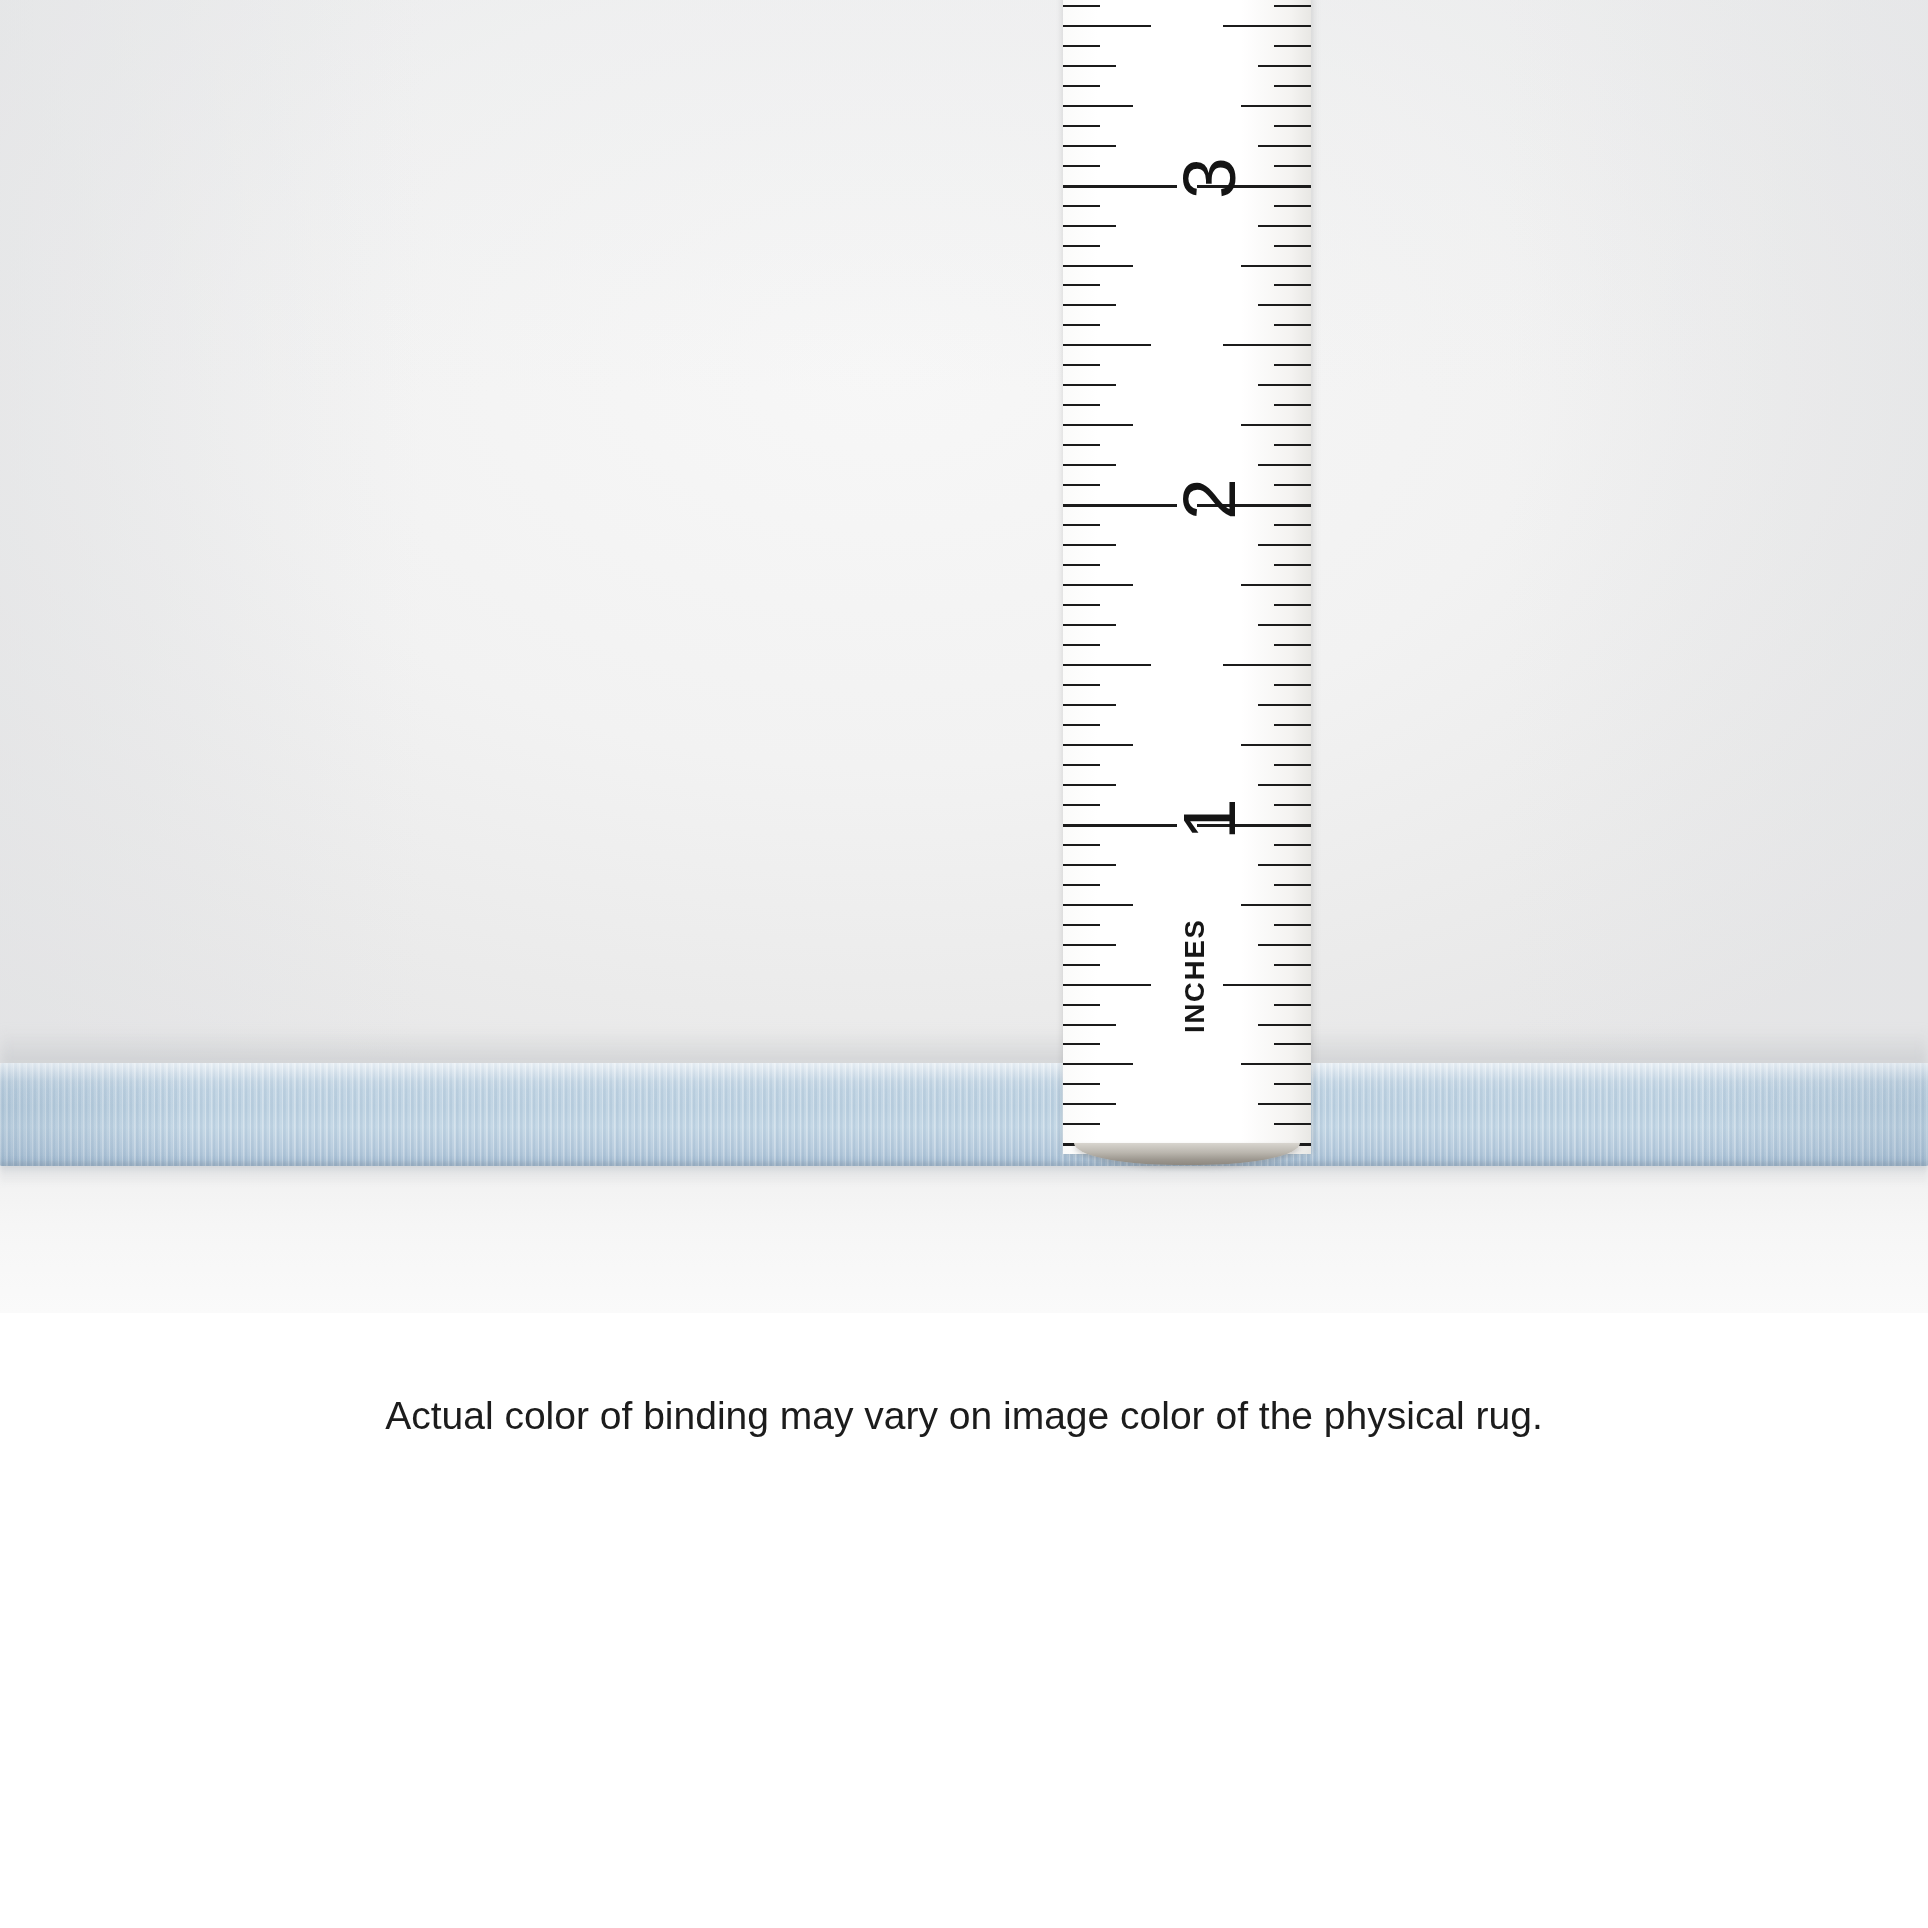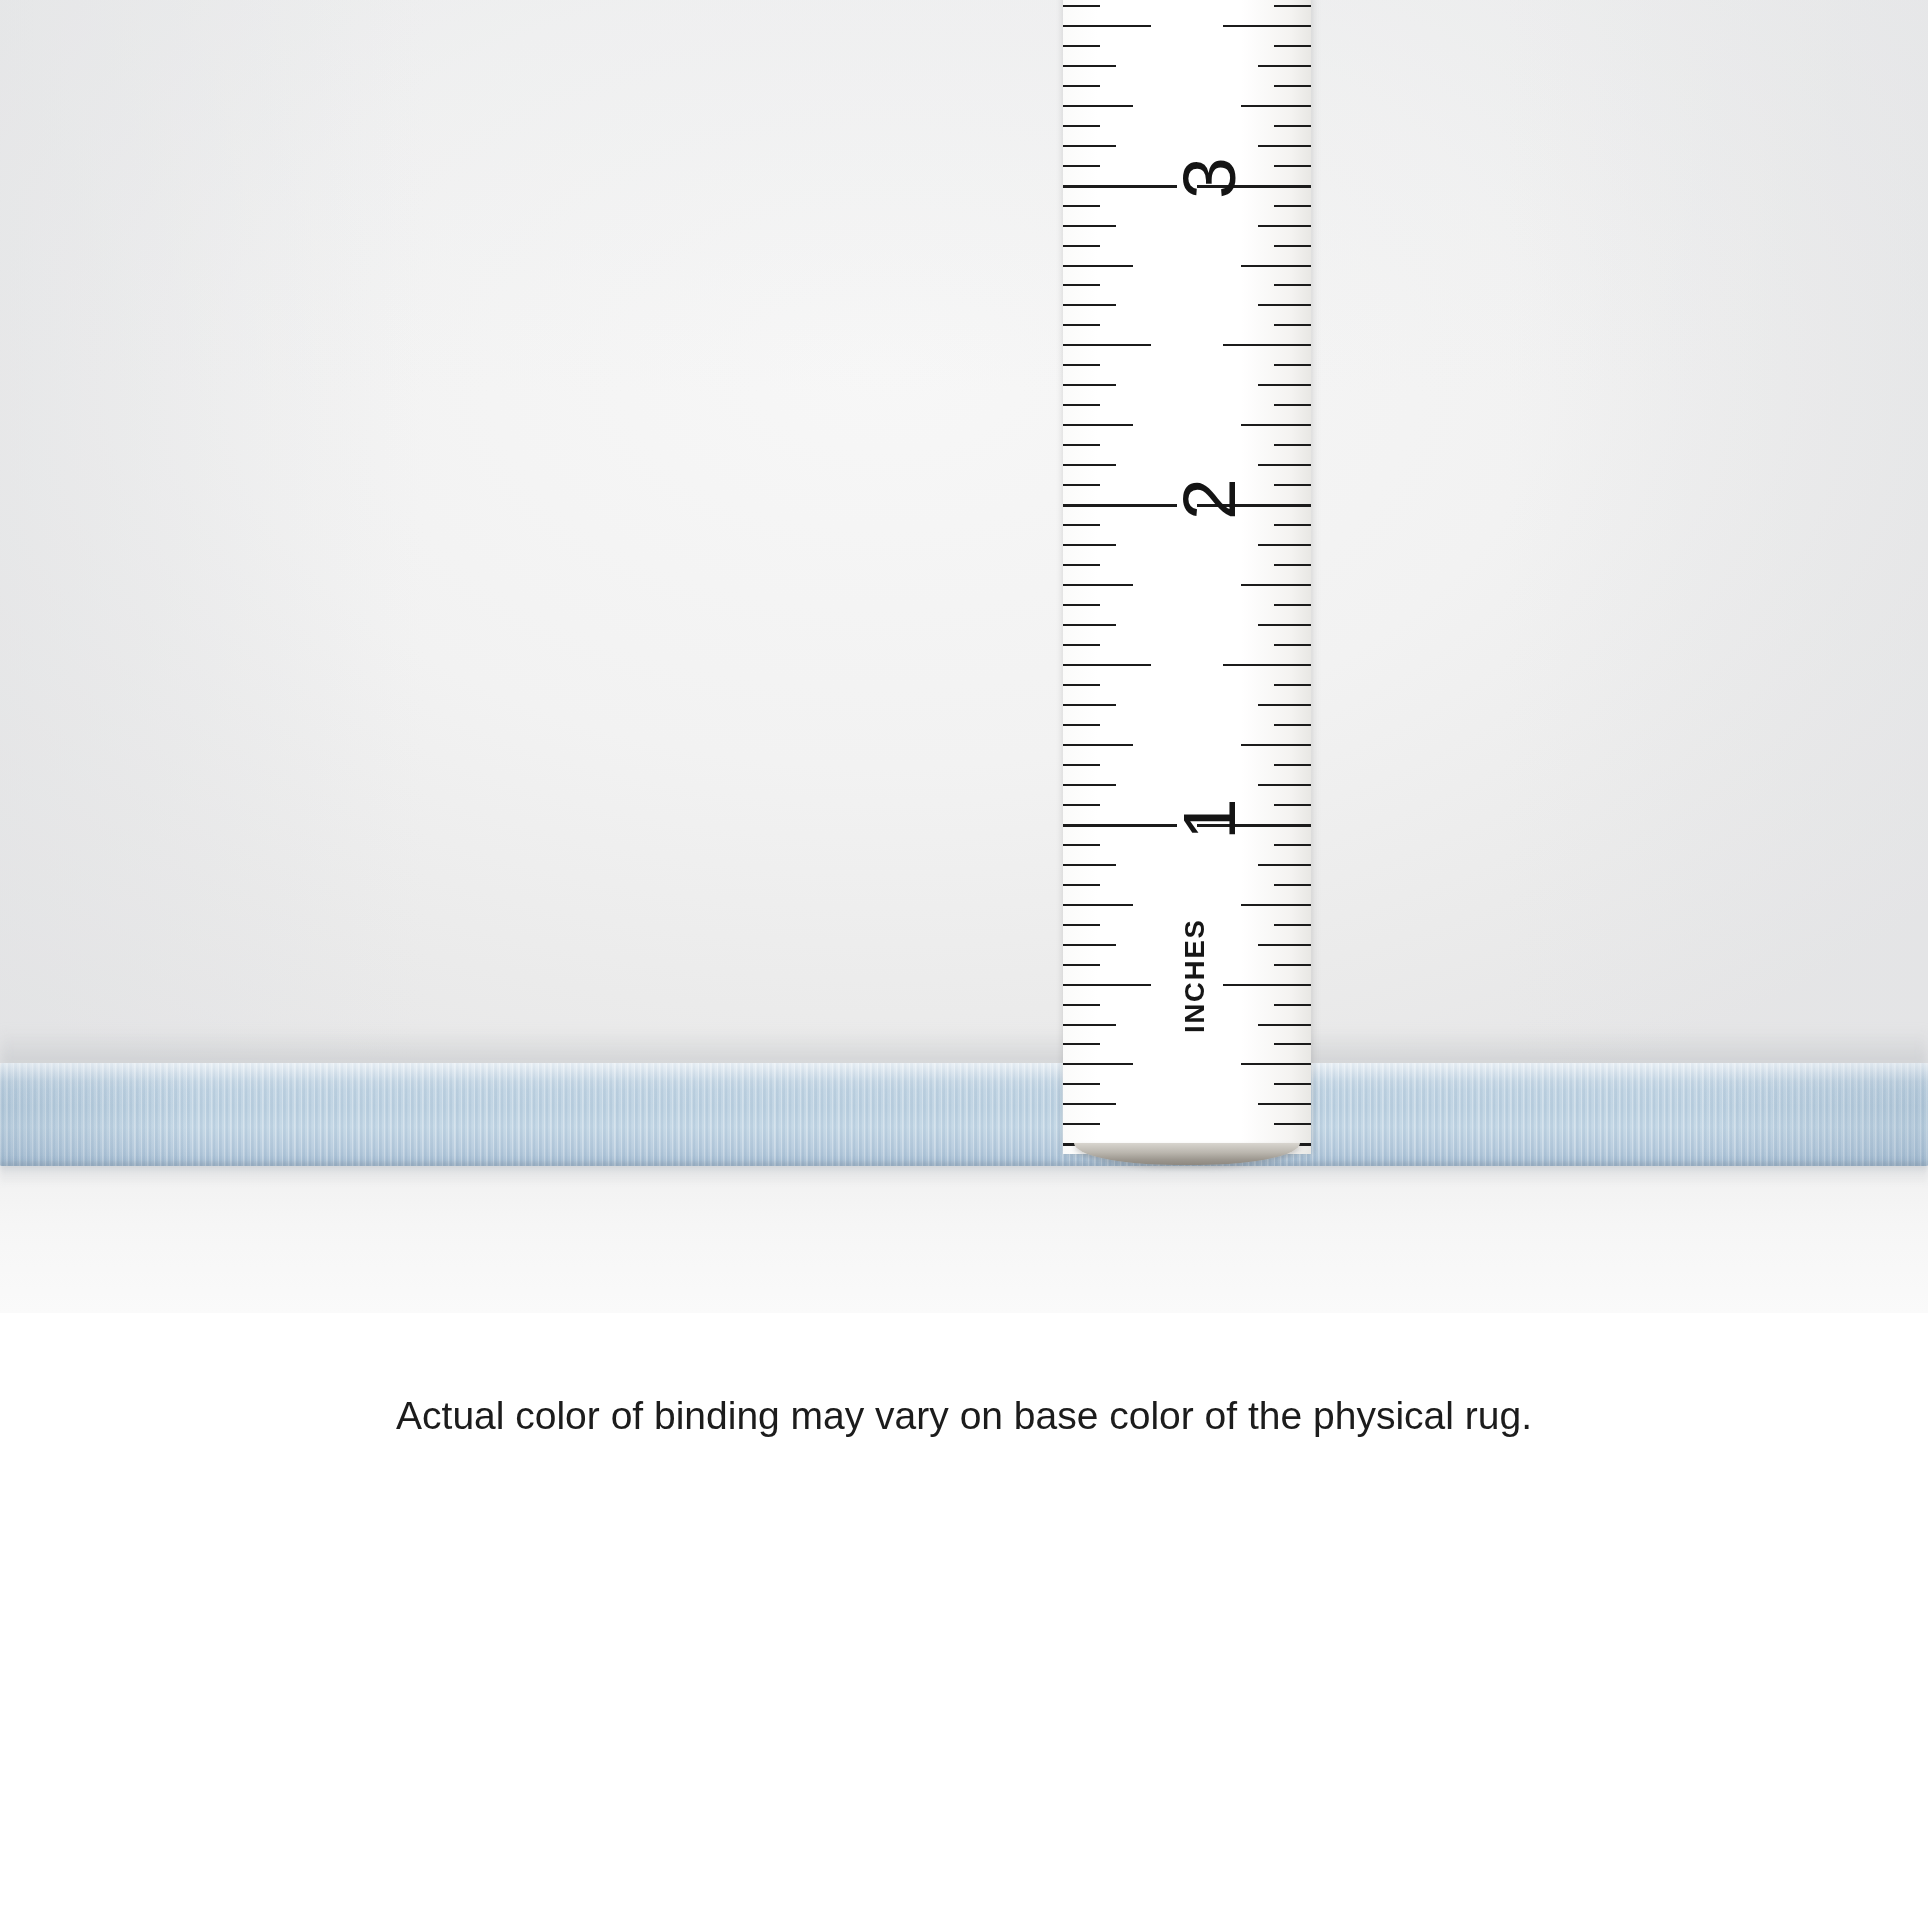--- a/index.html
+++ b/index.html
@@ -393,17 +393,17 @@
         <div class="ruler-num" style="top:204px;">3</div>
       </div>
       <div class="ruler-tip">
         <div class="ruler-tip-metal"></div>
       </div>
     </div>
 
   </div>
 
   <div class="caption">
-    <span class="line">Actual color of binding may vary on base color of the physical rug.</span>
+    <span class="line">Actual color of binding may vary on image color of the physical rug.</span>
   </div>
 
 </div>
 
 
 </body></html>

